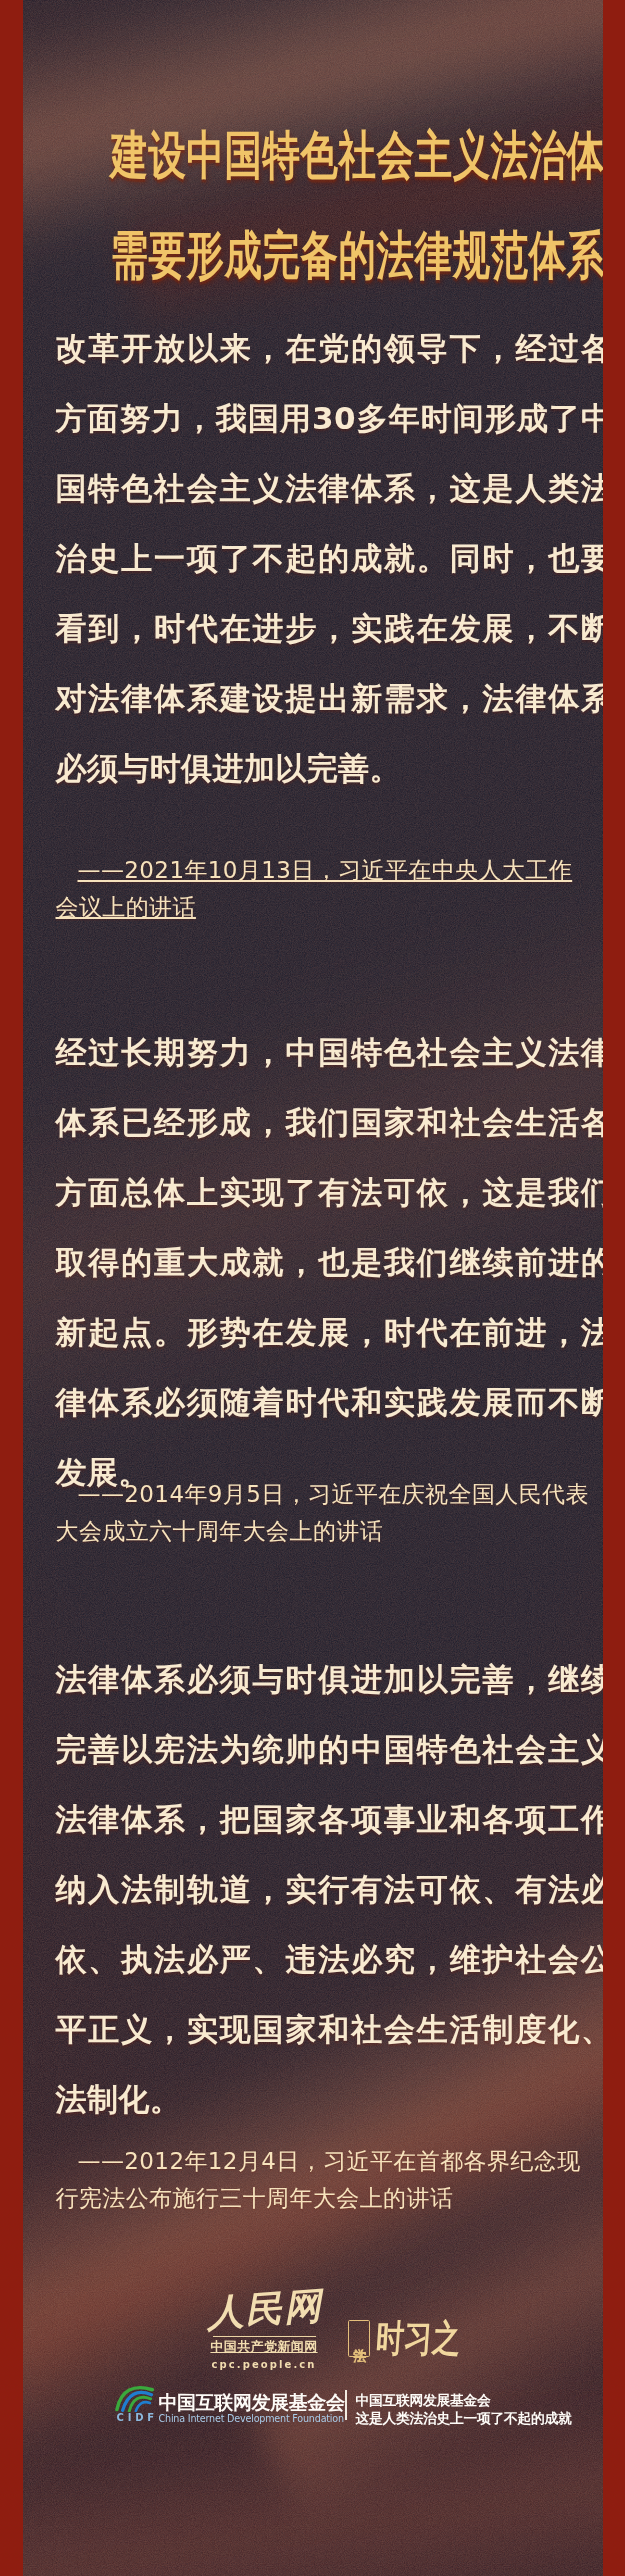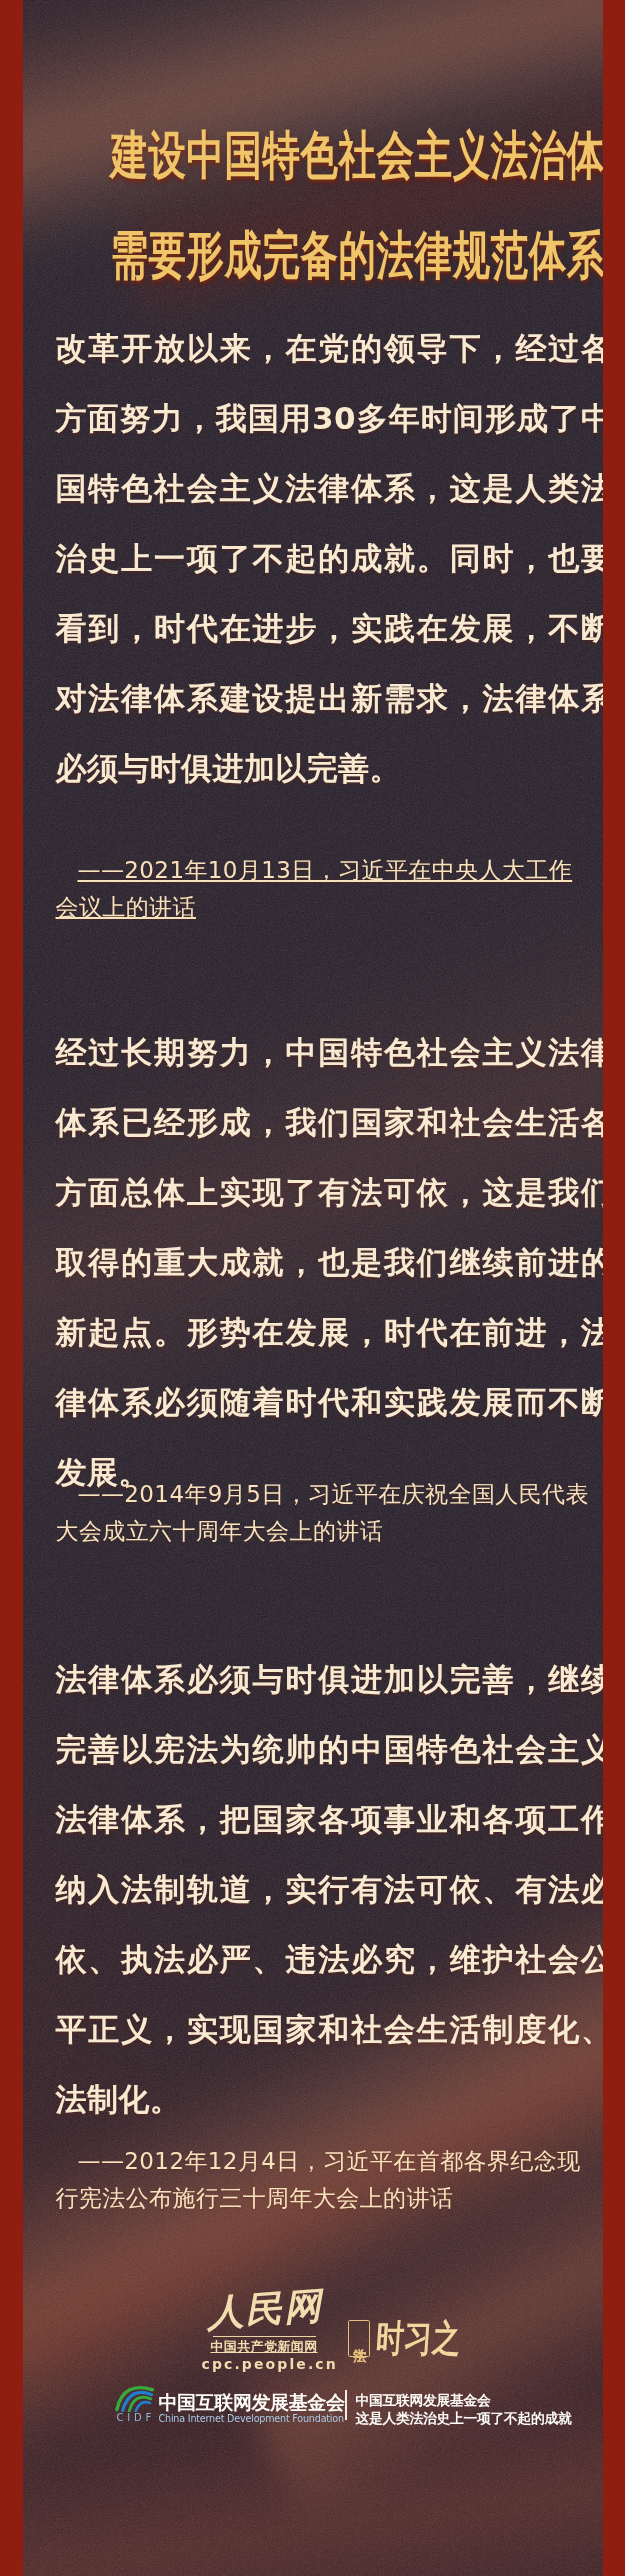--- a/index.html
+++ b/index.html
@@ -68,40 +68,40 @@
   .a3{top:2095px;margin-top:48px;}
 
   
   .people{position:absolute;left:179px;top:2286px;width:125px;text-align:center;color:#f2ddb0;}
   .people-script{
     font-size:37px;font-weight:700;font-style:italic;line-height:48px;white-space:nowrap;
     transform:rotate(-4deg);letter-spacing:1.7px;color:#f2ddb0;
   }
   .people-rule{width:103px;height:1.7px;background:#ecd5a4;margin:1.7px auto 0 auto;}
   .people-sub{font-size:13px;font-weight:700;letter-spacing:0.4px;line-height:20px;white-space:nowrap;text-decoration:underline;}
-  .people-url{font-size:14px;font-weight:700;letter-spacing:2.1px;line-height:15px;white-space:nowrap;}
+  .people-url{font-size:10px;font-weight:700;letter-spacing:2.1px;line-height:15px;white-space:nowrap;}
 
   
   .sxz{position:absolute;left:325px;top:2318px;height:42px;}
   .sxz-box{
     position:absolute;left:0;top:1.7px;width:22px;height:37px;
     border:1.7px solid #e5c07c;border-radius:1.7px;box-sizing:border-box;
     writing-mode:vertical-rl;text-orientation:upright;
     font-size:13.3px;font-weight:700;color:#e5c07c;line-height:18.3px;
     text-align:center;letter-spacing:0.8px;
   }
   .sxz-word{
     position:absolute;left:28px;top:0;
     font-size:37px;font-weight:800;color:#f1d79e;white-space:nowrap;line-height:42px;
     transform:scaleX(.76) skewX(-5deg);transform-origin:0 50%;
   }
 
   
   .cidf-icon{position:absolute;left:92px;top:2384px;}
-  .cidf-acronym{position:absolute;left:94px;top:2412px;font-size:10px;font-weight:400;
+  .cidf-acronym{position:absolute;left:94px;top:2412px;font-size:10px;font-weight:700;
     letter-spacing:3.8px;color:#8cb8dc;white-space:nowrap;}
   .cidf-cn{position:absolute;left:136px;top:2390px;font-size:19px;font-weight:700;
     letter-spacing:-0.4px;color:#fdfbf7;white-space:nowrap;}
   .cidf-en{position:absolute;left:136px;top:2413px;font-size:9.6px;font-weight:400;
     letter-spacing:-0.2px;color:#a9cbe8;white-space:nowrap;}
   .support-divider{position:absolute;left:322px;top:2390px;width:2.1px;height:30px;background:#f3ece2;}
   .support{position:absolute;left:333px;top:2392px;color:#fdfbf7;font-weight:700;}
   .support-line{font-size:13.8px;line-height:17.5px;letter-spacing:-0.3px;white-space:nowrap;}
 </style>
 </head>

